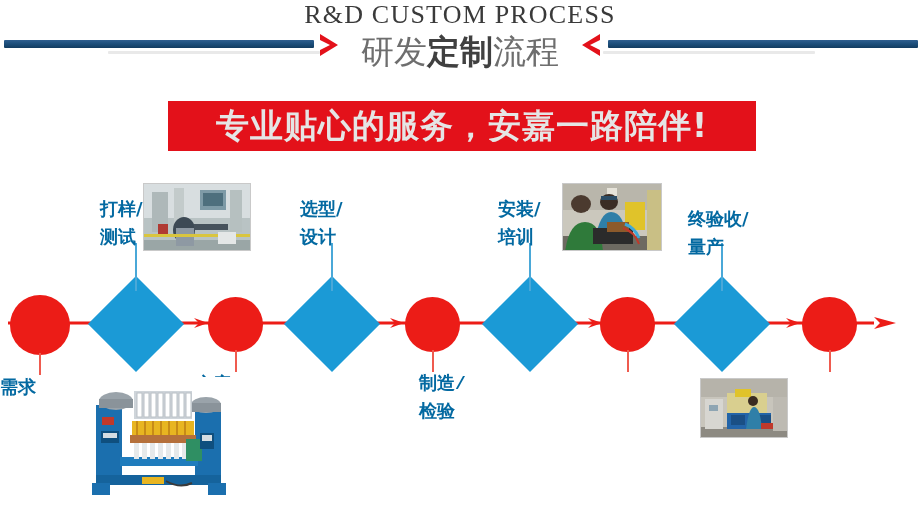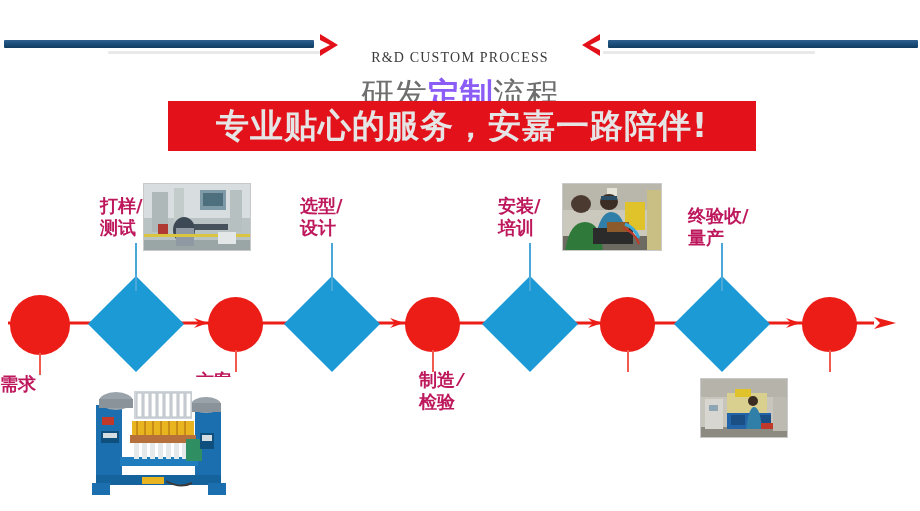--- a/index.html
+++ b/index.html
@@ -32,28 +32,28 @@
     position:absolute; top:30px; width:22px; height:30px;
     color:#e3111a; font-size:30px; line-height:28px; font-weight:700;
   }
   .hdr-chev svg { display:block; }
   .hdr-chev.left  { left:318px; }
   .hdr-chev.right { left:580px; }
 
   #hdr-title { position:absolute; left:230px; top:0px; width:460px; text-align:center; }
   #hdr-en {
     font-family:"Liberation Serif", serif;
-    font-size:14px; letter-spacing:1.2px; color:#3a3a3a;
-    line-height:30px; white-space:nowrap;margin-top:43px;
+    font-size:26px; letter-spacing:1.2px; color:#3a3a3a;
+    line-height:30px; white-space:nowrap;
   }
   #hdr-cn {
     font-family:"DejaVu Sans", sans-serif;
     font-size:33px; line-height:44px; color:#6e6e6e; white-space:nowrap;
   }
-  #hdr-cn .em { color:#8b5cf6; font-weight:bold; }
+  #hdr-cn .em { color:#404040; font-weight:bold; }
 
   
   #slogan-banner {
     position:absolute; left:168px; top:101px; width:588px; height:50px;
     background:#e3111a;
     display:flex; align-items:center; justify-content:center;
   }
   #slogan-text {
     font-family:"DejaVu Sans", sans-serif;
     color:#e5e5e5; font-size:33px; font-weight:bold;
@@ -73,22 +73,22 @@
   .diamond {
     position:absolute; background:#1b9ad6; transform:rotate(45deg);
   }
 
   .stem { position:absolute; background:#ef5b4f; width:2px; }
   .stem.blue { background:#4aa8d8; }
 
   .node-label {
     position:absolute;
     font-family:"DejaVu Sans", sans-serif;
-    font-weight:bold; color:#be185d;
-    font-size:18px; line-height:22px;
+    font-weight:bold; color:#0369a1;
+    font-size:18px; line-height:28px;
     white-space:pre-line; text-align:left;
   }
   .node-label.center { }
 
   
   .photo {
     position:absolute; border:1px solid #c9c9c9; overflow:hidden; background:#dfe3e6;
   }
   .photo svg { display:block; }
 

